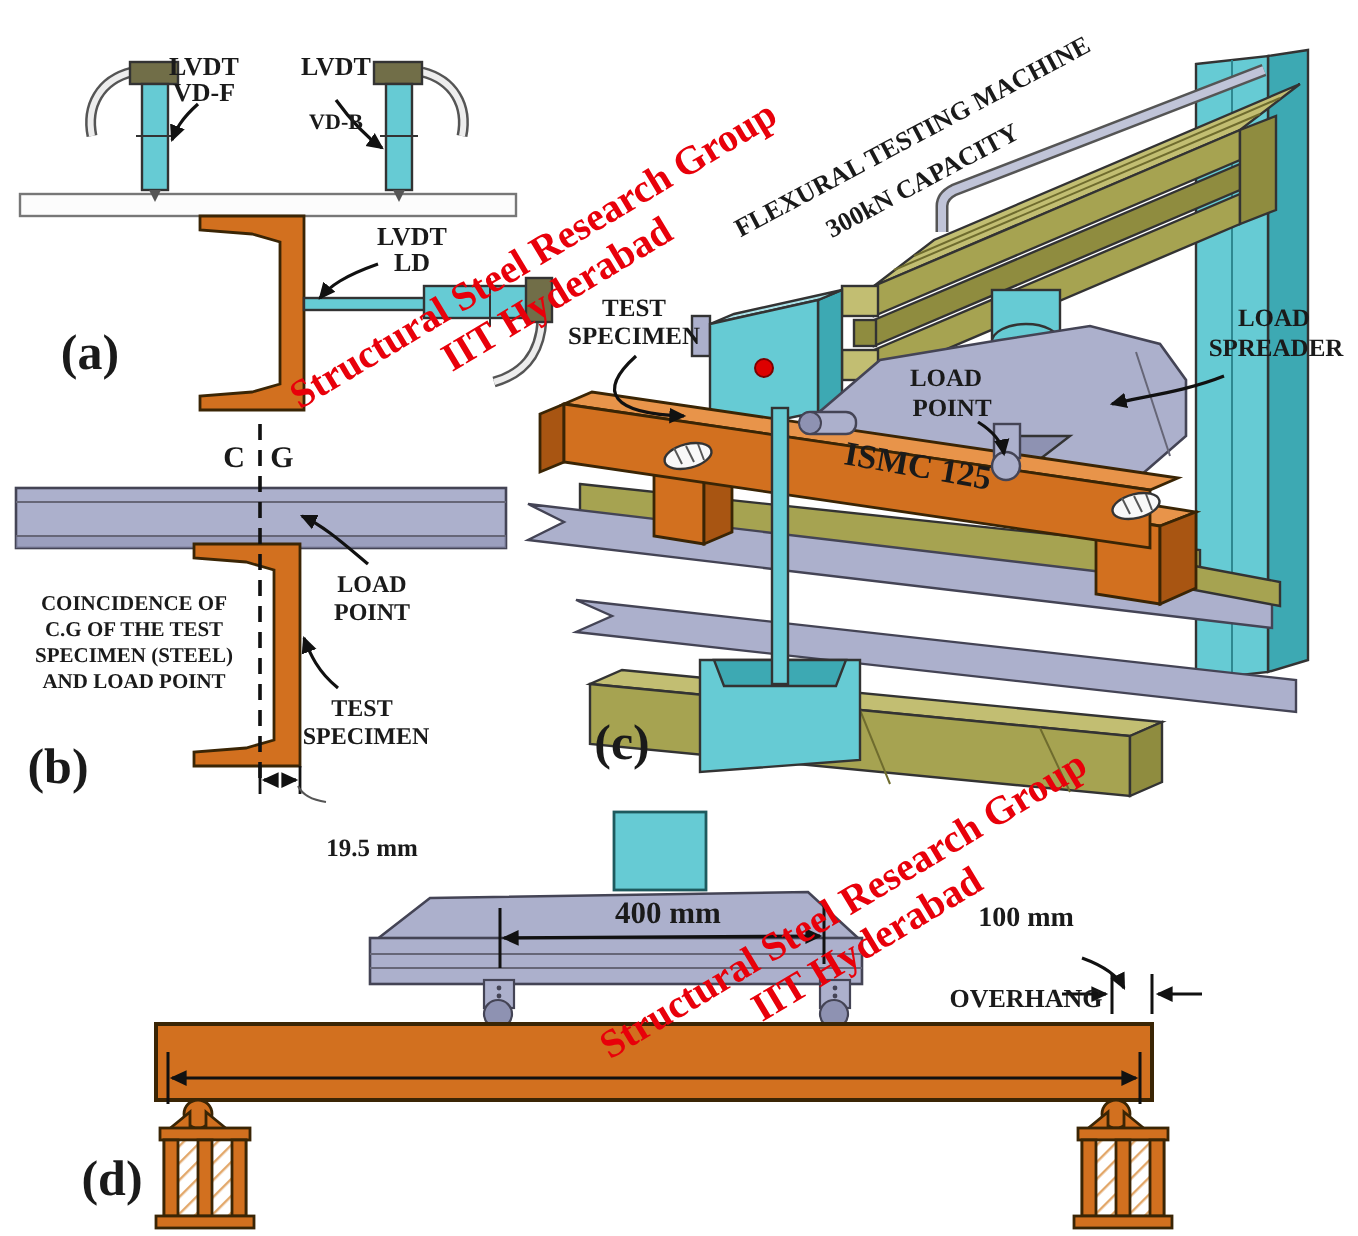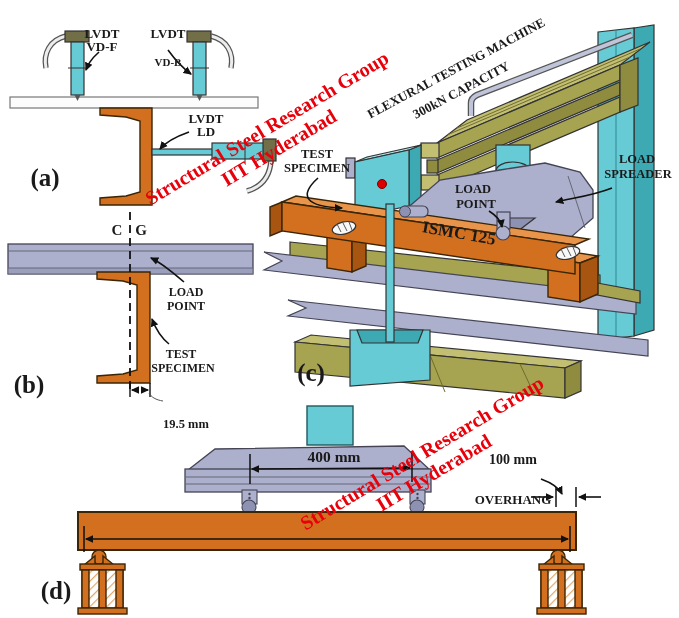--- a/index.html
+++ b/index.html
@@ -287,20 +287,26 @@
 <div class="label" style="left:168px;top:33px;font-size:13px">LVDT</div>
 <div class="label" style="left:168px;top:62px;font-size:11px">VD-B</div>
 <div class="label" style="left:206px;top:118px;font-size:13px">LVDT</div>
 <div class="label" style="left:206px;top:131px;font-size:13px">LD</div>
 <div class="label tag" style="left:45px;top:177px">(a)</div>
 
 <div class="label" style="left:117px;top:230px;font-size:15px">C</div>
 <div class="label" style="left:141px;top:230px;font-size:15px">G</div>
 <div class="label" style="left:186px;top:292px;font-size:12px">LOAD</div>
 <div class="label" style="left:186px;top:306px;font-size:12px">POINT</div>
+<div class="note" style="left:67px;top:322px">
+  <span>COINCIDENCE OF</span>
+  <span>C.G OF THE TEST</span>
+  <span>SPECIMEN (STEEL)</span>
+  <span>AND LOAD POINT</span>
+</div>
 <div class="label" style="left:181px;top:354px;font-size:12px">TEST</div>
 <div class="label" style="left:183px;top:368px;font-size:12px">SPECIMEN</div>
 <div class="label" style="left:186px;top:424px;font-size:12.5px">19.5 mm</div>
 <div class="label tag" style="left:29px;top:384px">(b)</div>
 
 <div class="label" style="left:456px;top:68px;font-size:13px;--r:-28deg">FLEXURAL TESTING MACHINE</div>
 <div class="label" style="left:461px;top:90px;font-size:13px;--r:-28deg">300kN CAPACITY</div>
 <div class="label" style="left:317px;top:154px;font-size:12.5px">TEST</div>
 <div class="label" style="left:317px;top:168px;font-size:12.5px">SPECIMEN</div>
 <div class="label" style="left:637px;top:159px;font-size:12.5px">LOAD</div>

